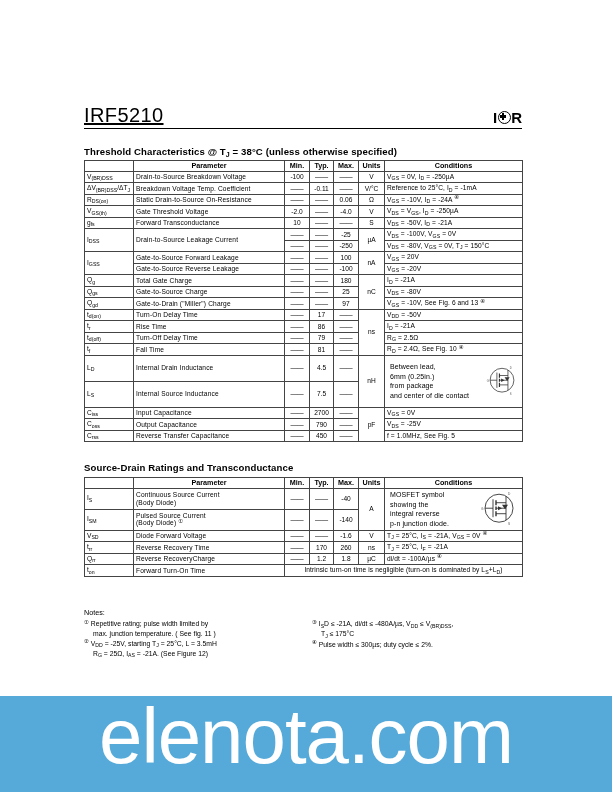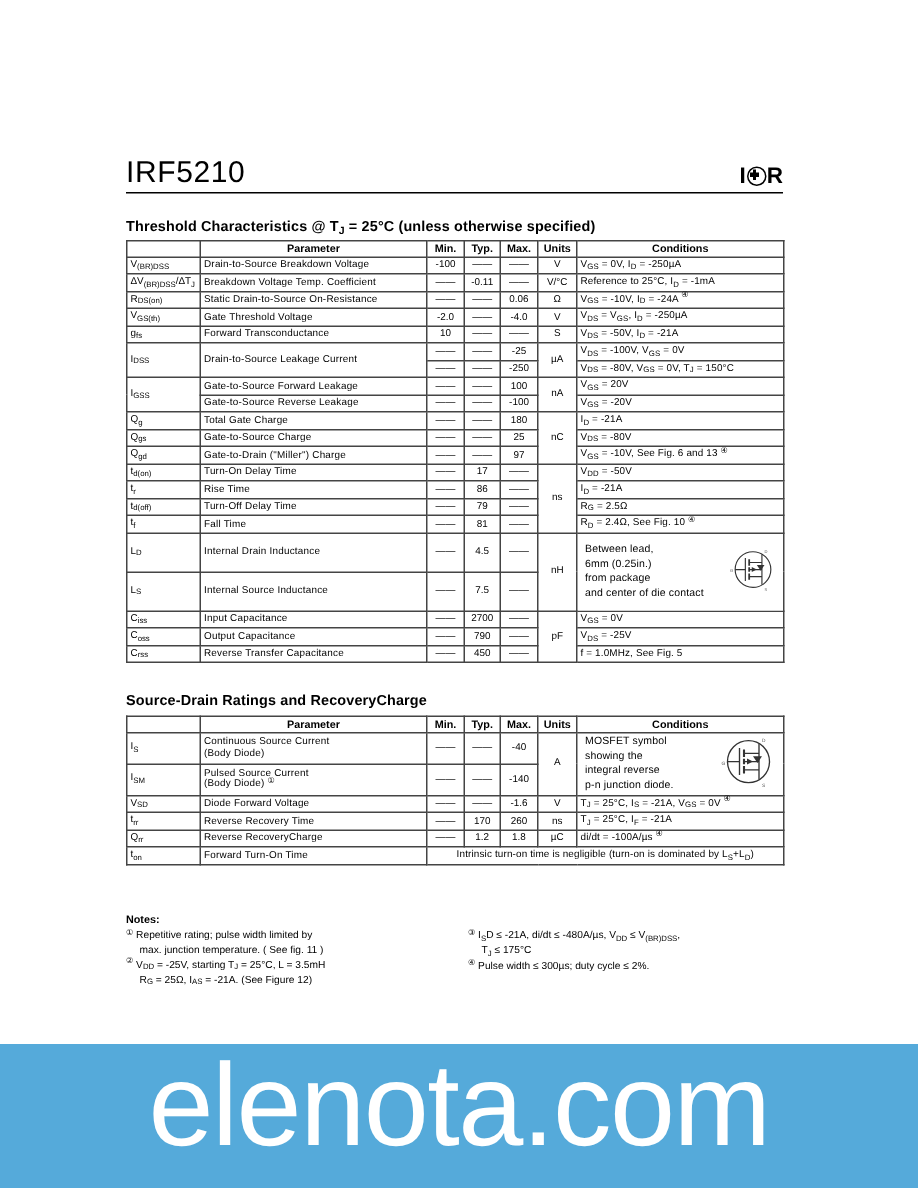--- a/index.html
+++ b/index.html
@@ -6,21 +6,21 @@
   body{
     width:612px;height:792px;background:#ffffff;
     font-family:"Liberation Sans", sans-serif;
     color:#000;overflow:hidden;position:relative;
   }
   .page{position:absolute;left:0;top:0;width:612px;height:792px;}
 
   
   .hdr{position:absolute;left:84px;top:104px;width:438px;}
   .hdr-row{display:flex;align-items:flex-end;justify-content:space-between;}
-  .part-no{font-size:20px;letter-spacing:.4px;line-height:22px;}
+  .part-no{font-size:20px;letter-spacing:.4px;line-height:22px;text-decoration:underline;}
   .ir-logo{display:flex;align-items:center;font-size:15px;font-weight:bold;
            letter-spacing:0px;line-height:15px;padding-bottom:1px;}
   .ir-logo .circ{display:inline-block;width:11px;height:11px;border:1.6px solid #000;
            border-radius:50%;position:relative;margin:0 .5px;}
   .ir-logo .circ:before{content:"";position:absolute;left:1.2px;top:3.4px;width:6.4px;height:2.2px;
            background:#000;}
   .ir-logo .circ:after{content:"";position:absolute;left:3.3px;top:1.2px;width:2.2px;height:6.6px;
            background:#000;}
   .hdr-rule{border-bottom:1.6px solid #000;margin-top:2px;}
 
@@ -44,21 +44,21 @@
   sub{font-size:5.2px;vertical-align:baseline;position:relative;bottom:-1.6px;}
   sup{font-size:5.4px;vertical-align:baseline;position:relative;top:-2.4px;}
 
   
   .symcell{position:relative;padding:0;}
   .symwrap{position:absolute;right:3px;top:50%;transform:translateY(-50%);}
   .condtext{padding-left:3px;font-size:7px;line-height:9.5px;}
 
   
   .notes{position:absolute;left:84px;top:608px;width:440px;font-size:6.8px;line-height:9.2px;}
-  .notes-ttl{font-weight:bold;font-size:7.2px;margin-bottom:2px;}
+  .notes-ttl{font-weight:normal;font-size:7.2px;margin-bottom:2px;}
   .notes-cols{display:flex;}
   .nc1{width:228px;}
   .nc2{width:212px;}
   .note-ln{white-space:nowrap;}
   .ind{padding-left:9px;}
 
   
   .wm{position:absolute;left:0;top:696px;width:612px;height:96px;background:#55aada;}
   .wm-txt{position:absolute;left:0;top:696px;width:612px;height:80px;
      display:flex;align-items:center;justify-content:center;
@@ -75,21 +75,21 @@
       <div class="ir-logo">
         <span>I</span>
           <span class="circ"></span>
           <span>R</span>
       </div>
     </div>
     <div class="hdr-rule"></div>
   </div>
 
   <div class="sect-title" style="left:84px;top:146px;">
-    <span>Threshold Characteristics @ T</span><sub>J</sub><span> = 25°C (unless otherwise specified)</span>
+    <span>Threshold Characteristics @ T</span><sub>J</sub><span> = 38°C (unless otherwise specified)</span>
   </div>
 
   <table class="dt" id="elec-table" style="left:84px;top:160px;width:438px;">
     <colgroup>
       <col style="width:49px">
         <col style="width:151px">
         <col style="width:25px">
       <col style="width:24px">
         <col style="width:25px">
         <col style="width:26px">
@@ -302,21 +302,21 @@
           <td class="sym">C<sub>rss</sub></td>
           <td class="param">Reverse  Transfer  Capacitance</td>
           <td class="num">——</td>
           <td class="num">450</td>
           <td class="num">——</td>
           <td class="cond">f = 1.0MHz, See Fig. 5</td>
         </tr>
       </tbody>
   </table>
 
-  <div class="sect-title" style="left:84px;top:462px;">Source-Drain Ratings and RecoveryCharge</div>
+  <div class="sect-title" style="left:84px;top:462px;">Source-Drain Ratings and Transconductance</div>
 
   <table class="dt" id="sd-table" style="left:84px;top:477px;width:438px;">
     <colgroup>
       <col style="width:49px">
         <col style="width:151px">
         <col style="width:25px">
       <col style="width:24px">
         <col style="width:25px">
         <col style="width:26px">
         <col style="width:138px">

